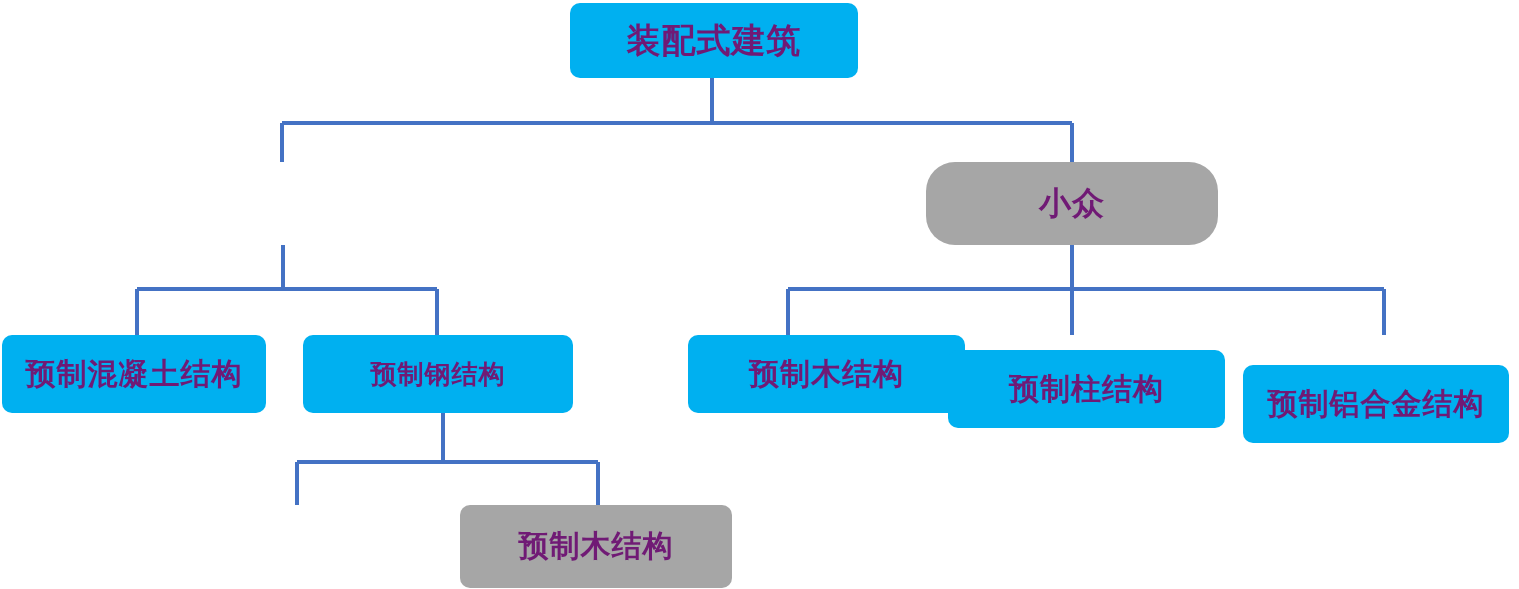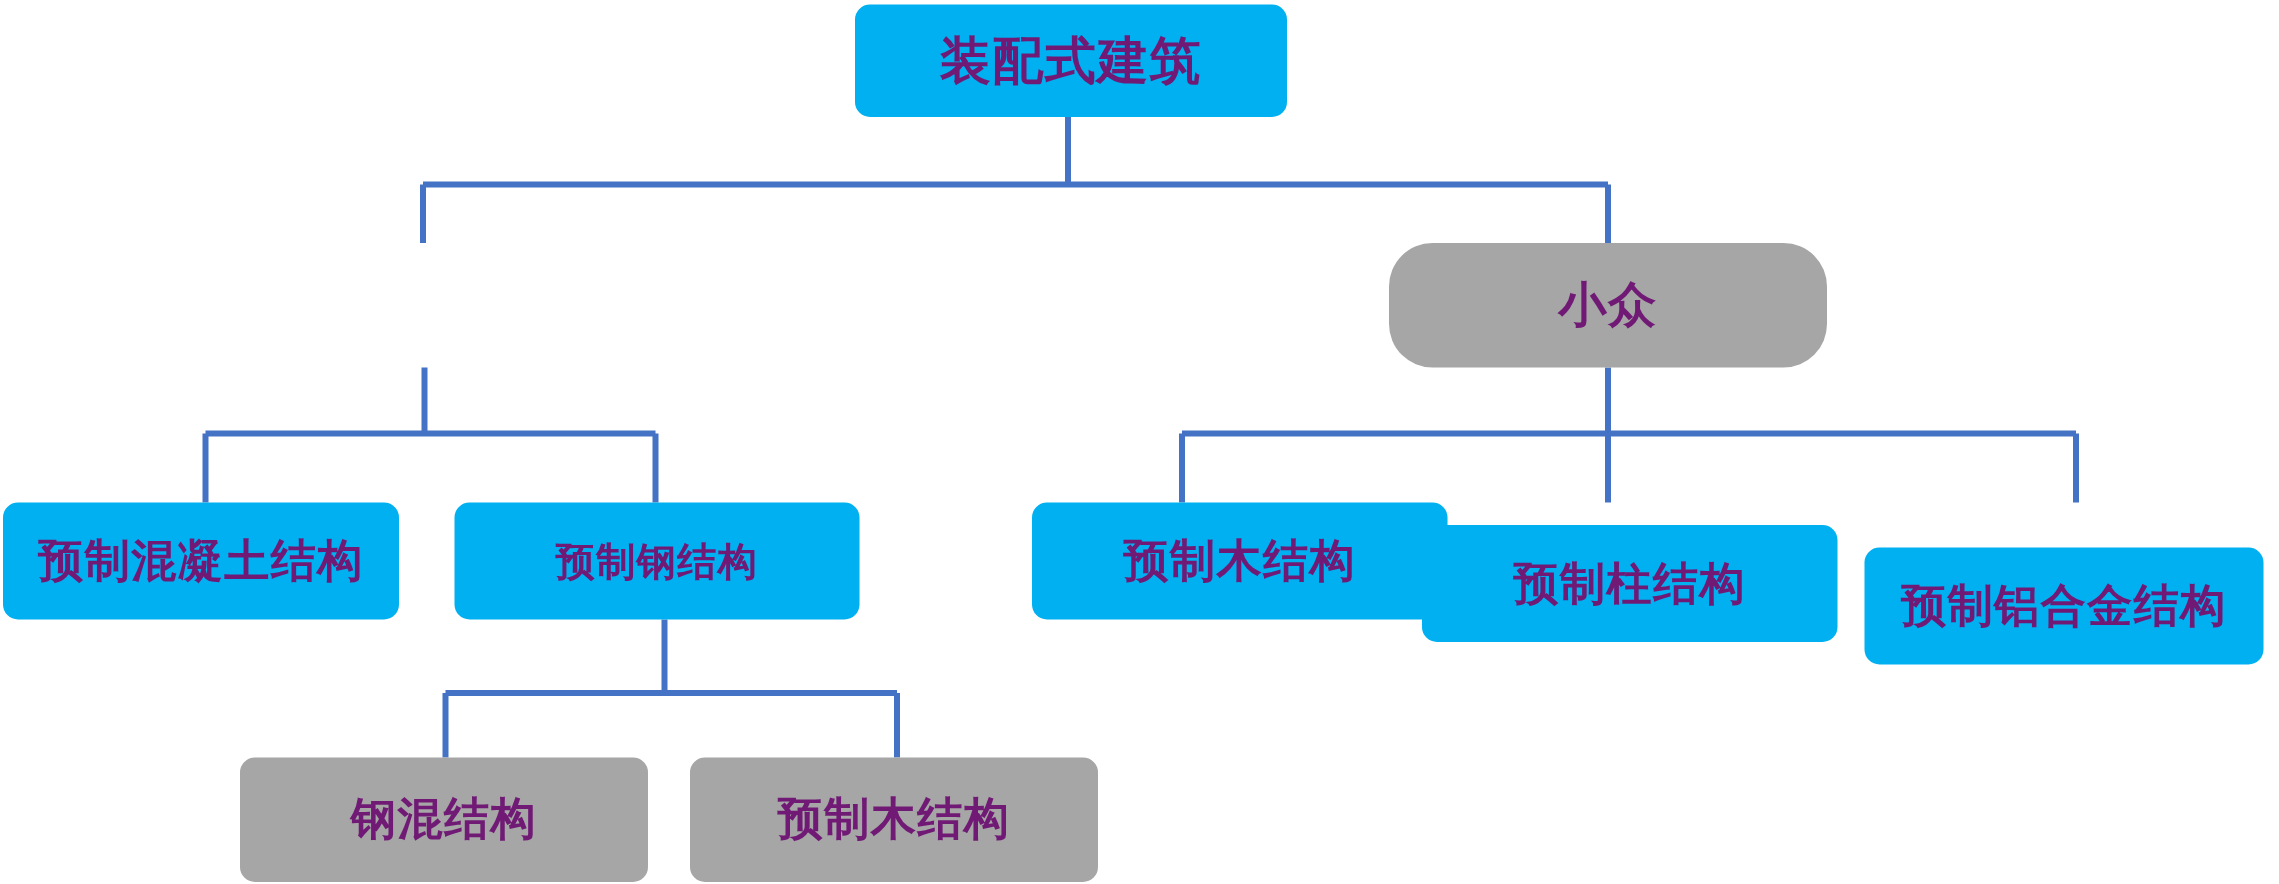--- a/index.html
+++ b/index.html
@@ -76,17 +76,16 @@
   <div class="node blue" id="node-precast-concrete">预制混凝土结构</div>
 
   <div class="node blue" id="node-precast-steel">预制钢结构</div>
 
   <div class="node blue" id="node-precast-timber">预制木结构</div>
 
   <div class="node blue" id="node-precast-column">预制柱结构</div>
 
   <div class="node blue" id="node-precast-aluminum">预制铝合金结构</div>
 
-  <div class="node gray" id="node-steel-concrete">钢混结构</div>
 
   <div class="node gray" id="node-pure-steel">预制木结构</div>
 
 </div>
 
 </body></html>

